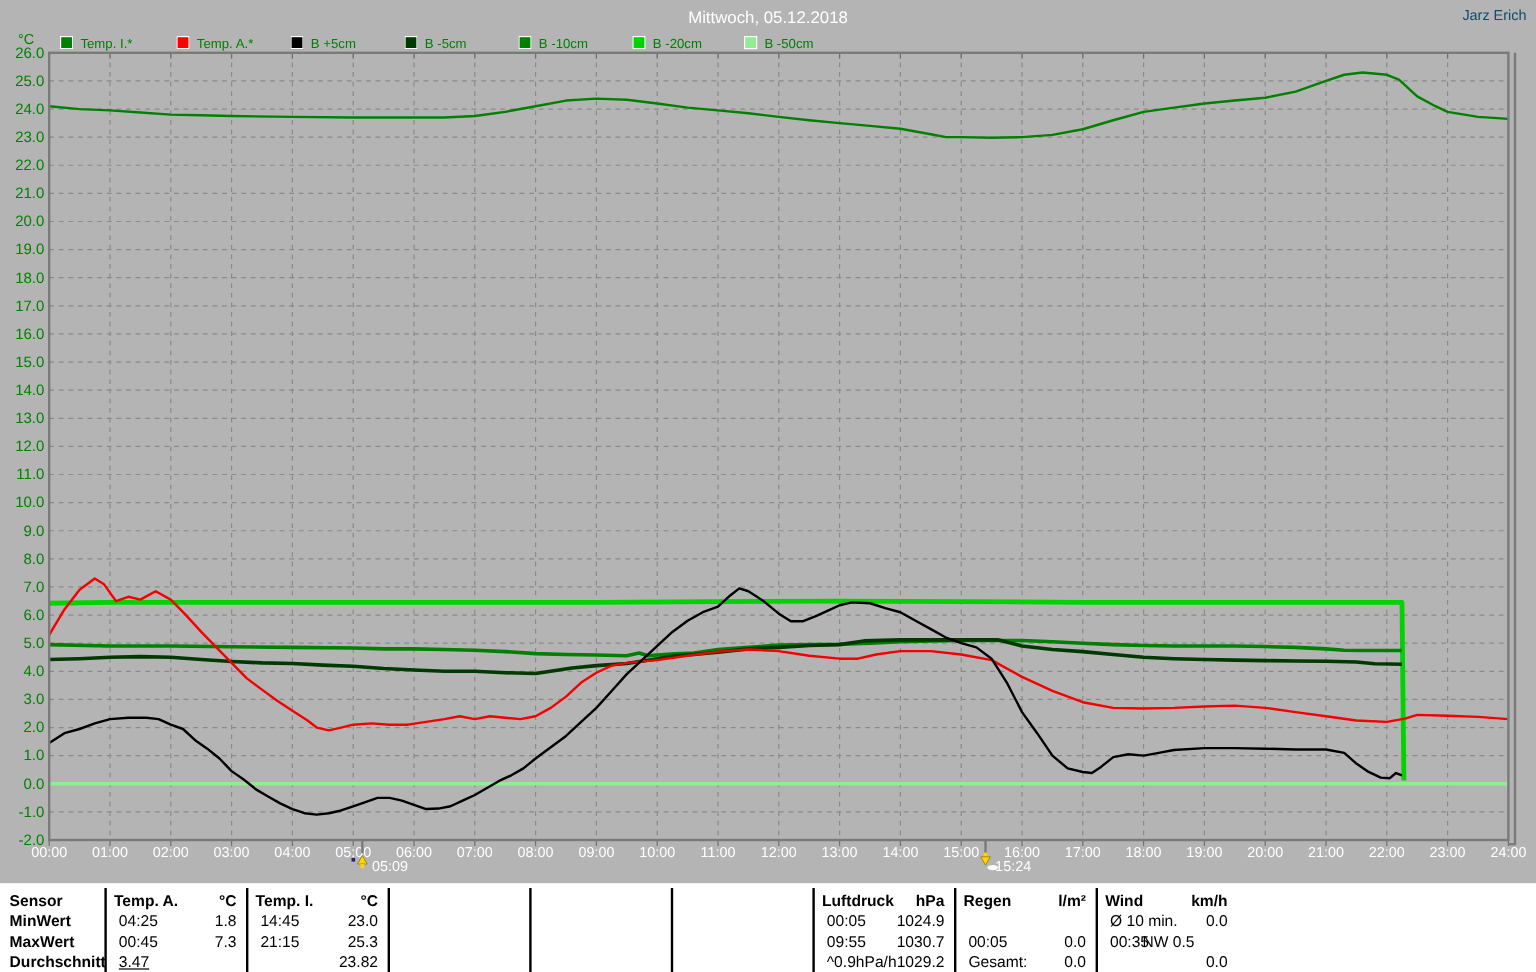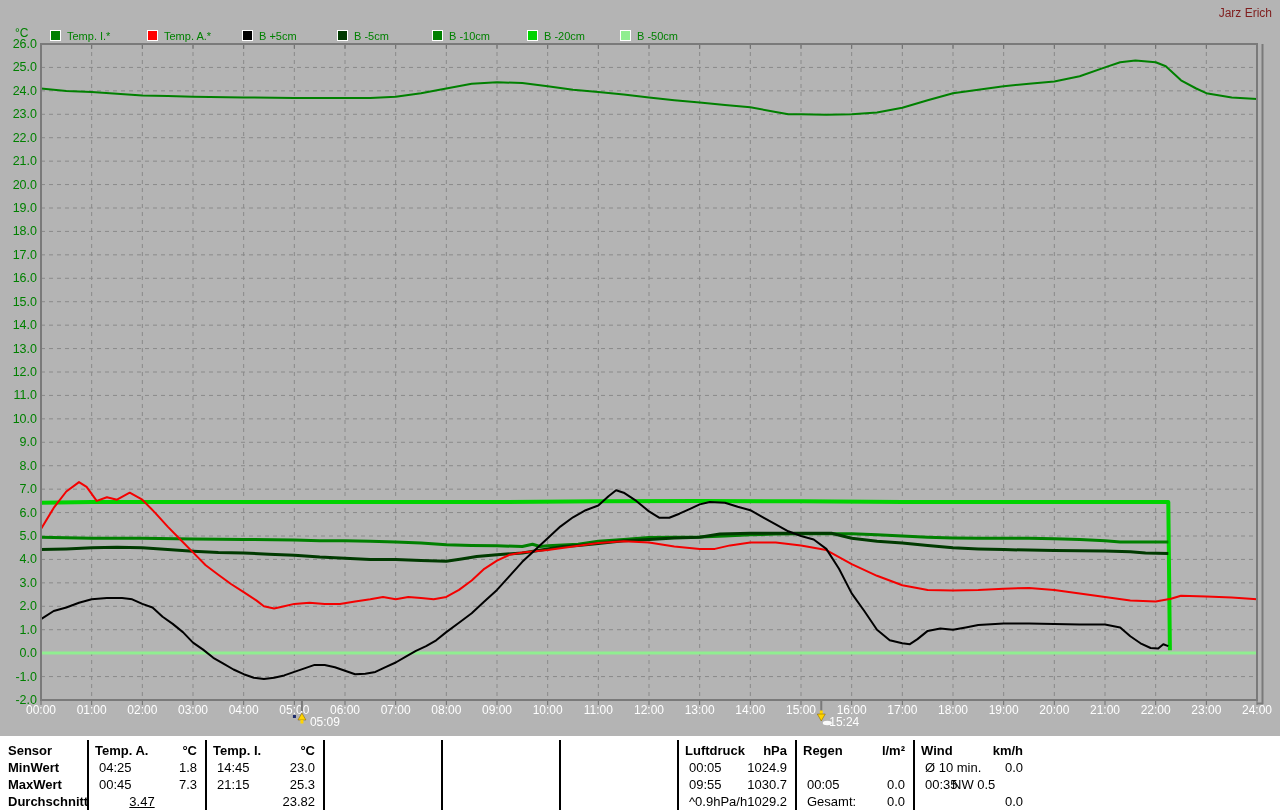--- a/index.html
+++ b/index.html
@@ -1,34 +1,35 @@
 <!DOCTYPE html>
 <html><head>
 <meta charset="utf-8">
 <style>
   html,body{margin:0;padding:0;}
   body{background:#b4b4b4;font-family:"Liberation Sans",sans-serif;}
   #screen{position:relative;width:1280px;height:810px;background:#b4b4b4;overflow:hidden;}
   .title{position:absolute;top:6px;left:0;width:100%;text-align:center;color:#ffffff;font-size:14px;}
-  .watermark{position:absolute;top:6px;right:8px;color:#7f1d1d;font-size:12px;}
+  .watermark{position:absolute;top:6px;right:8px;color:#0c4a6e;font-size:12px;}
   .axis-unit{position:absolute;left:15px;top:26px;color:#008000;font-size:12px;}
   #legend{position:absolute;left:0;top:0;width:1280px;height:46px;}
   .legend-item{position:absolute;top:30px;height:13px;color:#008000;font-size:11px;line-height:12px;white-space:nowrap;}
   .swatch{display:inline-block;width:9px;height:9px;border:1px solid #ffffff;margin-right:6px;vertical-align:-1px;}
   #chart-svg{position:absolute;left:0;top:0;}
   .white-strip{position:absolute;left:0;top:736px;width:1280px;height:4px;background:#ffffff;}
   #stats-table{position:absolute;left:0;top:740px;width:1280px;height:70px;background:#ffffff;color:#000;font-size:13px;}
   .tcell{position:absolute;white-space:nowrap;line-height:15px;}
   .bold{font-weight:bold;}
   .col-sep{position:absolute;top:0;width:2px;height:70px;background:#000000;}
 </style>
 </head>
 <body>
 
 <div id="screen">
+  <div class="title">Mittwoch, 05.12.2018</div>
   <div class="watermark">Jarz Erich</div>
   <div class="axis-unit">°C</div>
   <div id="legend">
       <div class="legend-item" style="left: 50px;"><span class="swatch" style="background: rgb(0, 128, 0);"></span><span>Temp. I.*</span></div>
       <div class="legend-item" style="left: 147px;"><span class="swatch" style="background: rgb(255, 0, 0);"></span><span>Temp. A.*</span></div>
       <div class="legend-item" style="left: 242px;"><span class="swatch" style="background: rgb(0, 0, 0);"></span><span>B +5cm</span></div>
       <div class="legend-item" style="left: 337px;"><span class="swatch" style="background: rgb(0, 58, 0);"></span><span>B -5cm</span></div>
       <div class="legend-item" style="left: 432px;"><span class="swatch" style="background: rgb(0, 128, 0);"></span><span>B -10cm</span></div>
       <div class="legend-item" style="left: 527px;"><span class="swatch" style="background: rgb(0, 211, 0);"></span><span>B -20cm</span></div>
       <div class="legend-item" style="left: 620px;"><span class="swatch" style="background: rgb(144, 238, 144);"></span><span>B -50cm</span></div>
@@ -229,21 +230,21 @@
       <div class="tcell bold" style="left: 8px; top: 20px;">MinWert</div>
       <div class="tcell bold" style="left: 8px; top: 37px;">MaxWert</div>
       <div class="tcell bold" style="left: 8px; top: 54px;">Durchschnitt</div>
       <div class="col-sep" style="left: 87px;"></div>
       <div class="tcell bold" style="left: 95px; top: 3px;">Temp. A.</div>
       <div class="tcell bold" style="left: 87px; top: 3px; width: 110px; text-align: right;">°C</div>
       <div class="tcell" style="left: 99px; top: 20px;">04:25</div>
       <div class="tcell" style="left: 87px; top: 20px; width: 110px; text-align: right;">1.8</div>
       <div class="tcell" style="left: 99px; top: 37px;">00:45</div>
       <div class="tcell" style="left: 87px; top: 37px; width: 110px; text-align: right;">7.3</div>
-      <div class="tcell" style="left: 87px; top: 54px; width: 110px; text-align: center; text-decoration: underline;">3.47</div>
+      <div class="tcell" style="left: 99px; top: 54px; width: 110px; text-align: left; text-decoration: underline;">3.47</div>
       <div class="col-sep" style="left: 205px;"></div>
       <div class="tcell bold" style="left: 213px; top: 3px;">Temp. I.</div>
       <div class="tcell bold" style="left: 205px; top: 3px; width: 110px; text-align: right;">°C</div>
       <div class="tcell" style="left: 217px; top: 20px;">14:45</div>
       <div class="tcell" style="left: 205px; top: 20px; width: 110px; text-align: right;">23.0</div>
       <div class="tcell" style="left: 217px; top: 37px;">21:15</div>
       <div class="tcell" style="left: 205px; top: 37px; width: 110px; text-align: right;">25.3</div>
       <div class="tcell" style="left: 205px; top: 54px; width: 110px; text-align: right;">23.82</div>
       <div class="col-sep" style="left: 323px;"></div>
       <div class="col-sep" style="left: 441px;"></div>

